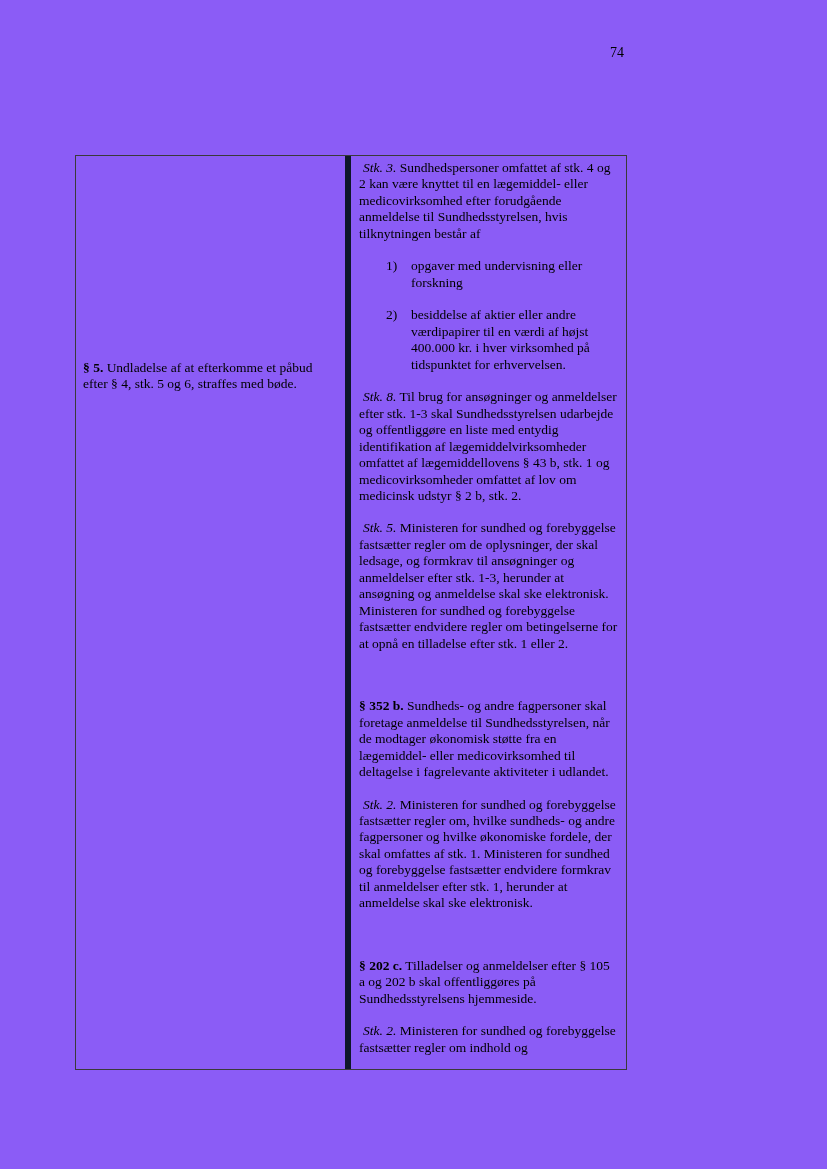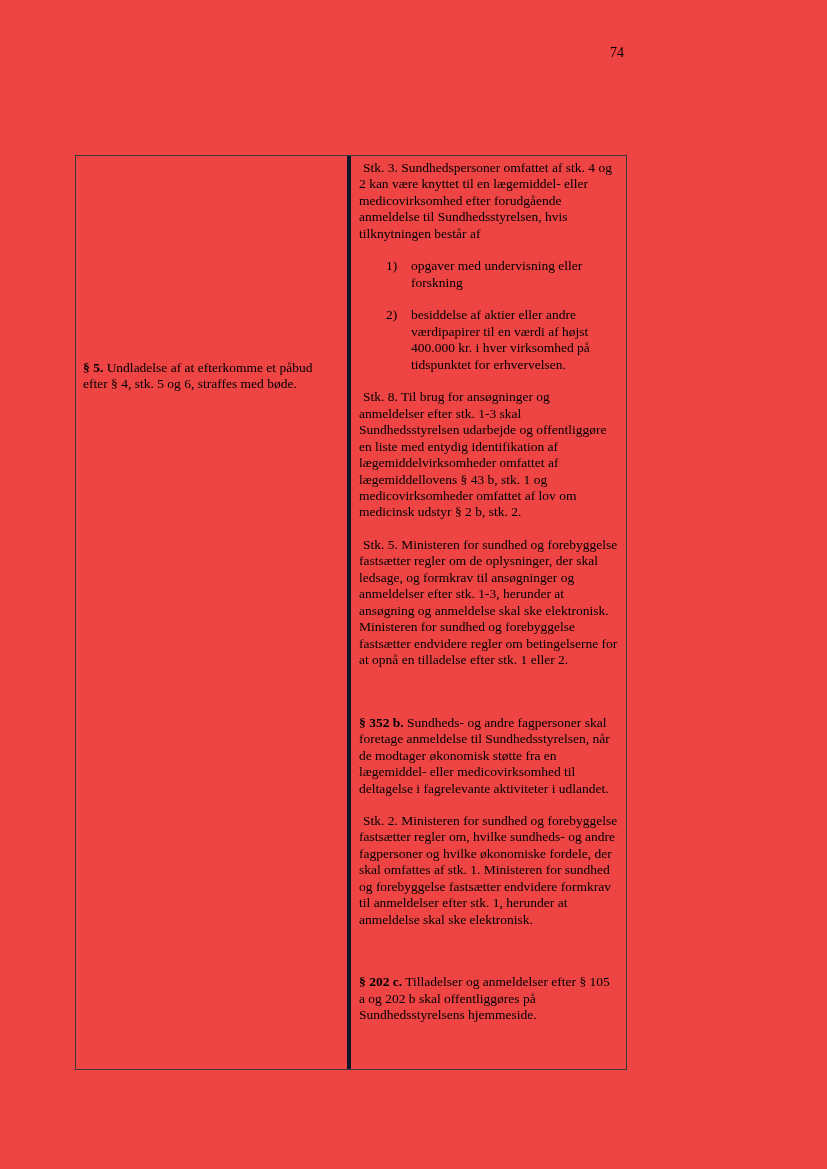--- a/index.html
+++ b/index.html
@@ -2,21 +2,21 @@
 <html><head>
 <meta charset="utf-8">
 <style>
   * { box-sizing: border-box; }
   html, body { margin: 0; padding: 0; background: #e8e8e8; }
   .page {
     position: relative;
     width: 827px;
     height: 1169px;
     margin: 0 auto;
-    background: #ef4444;
+    background: #8b5cf6;
     font-family: "Liberation Serif", "DejaVu Serif", serif;
     color: #000000;
     overflow: hidden;
   }
   .page-number {
     position: absolute;
     top: 45px;
     left: 610px;
     font-size: 14px;
   }
@@ -29,33 +29,33 @@
     display: flex;
     border: 1px solid #3a3a3a;
   }
   .cell {
     font-size: 13.5px;
     line-height: 1.22;
     overflow: hidden;
   }
   .left-cell {
     width: 275px;
-    border-right: 4px solid #0f172a;
+    border-right: 6px solid #0f172a;
     padding: 4px 7px;
   }
   .right-cell {
     flex: 1;
     padding: 4px 8px 4px 8px;
   }
   .para { margin: 0 0 16px 0; }
   .para.indent { text-indent: 4px; }
   .para.big-gap { margin-top: 46px; }
   .left-para { margin-top: 200px; }
   .bold { font-weight: bold; }
-  .italic { }
+  .italic { font-style: italic; }
   .list-block { margin: 0 0 16px 0; }
   .list-item {
     position: relative;
     padding-left: 52px;
     margin: 0 0 16px 0;
   }
   .li-marker {
     position: absolute;
     left: 27px;
     top: 0;
@@ -106,16 +106,19 @@
       </p>
 
       <p class="para indent">
         <span class="lead italic">Stk. 2.</span><span> Ministeren for sundhed og forebyggelse fastsætter regler om, hvilke sundheds- og andre fagpersoner og hvilke økonomiske fordele, der skal omfattes af stk. 1. Ministeren for sundhed og forebyggelse fastsætter endvidere formkrav til anmeldelser efter stk. 1, herunder at anmeldelse skal ske elektronisk.</span>
       </p>
 
       <p class="para big-gap">
         <span class="lead bold">§ 202 c.</span><span> Tilladelser og anmeldelser efter § 105 a og 202 b skal offentliggøres på Sundhedsstyrelsens hjemmeside.</span>
       </p>
 
+      <p class="para indent">
+        <span class="lead italic">Stk. 2.</span><span> Ministeren for sundhed og forebyggelse fastsætter regler om indhold og</span>
+      </p>
 
     </div>
   </div>
 </div>
 
 </body></html>

